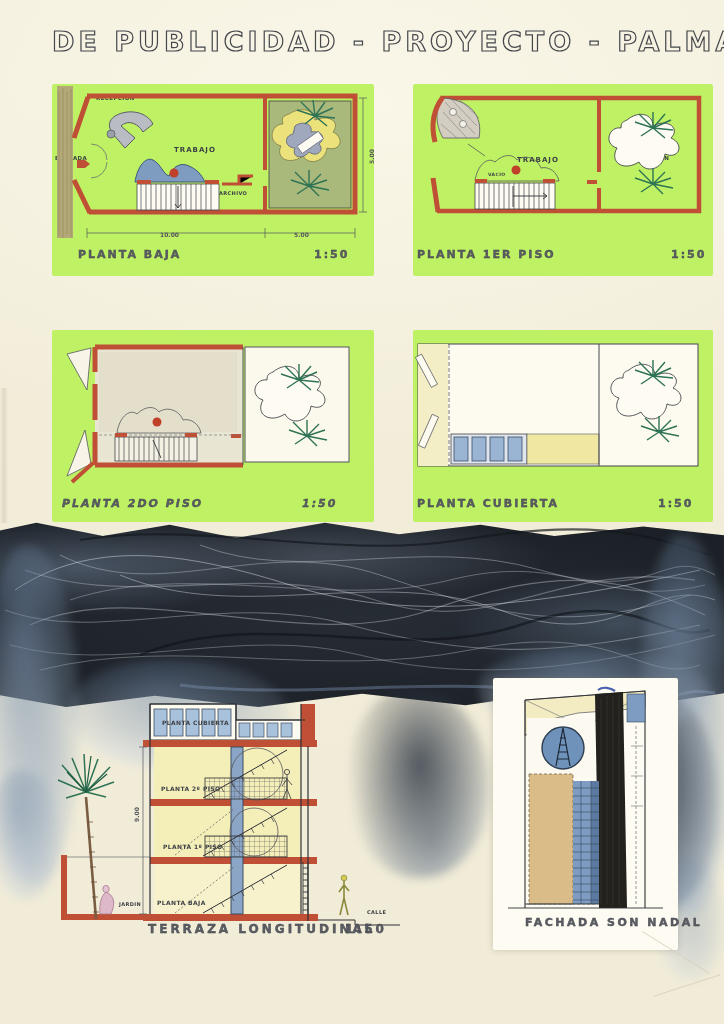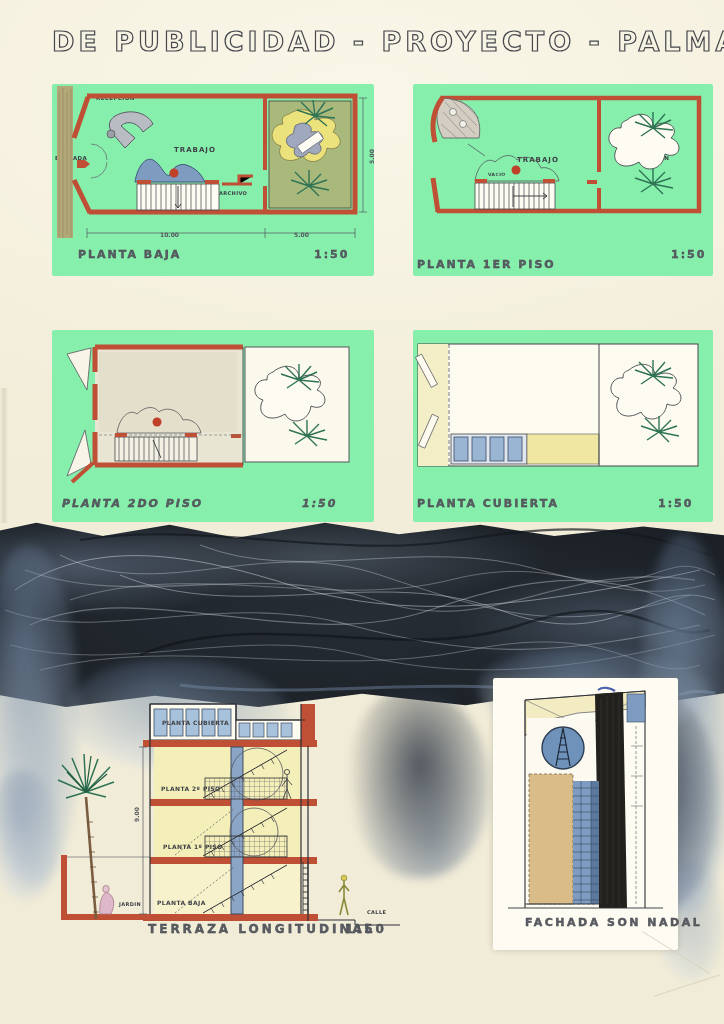--- a/index.html
+++ b/index.html
@@ -6,21 +6,21 @@
   body{width:724px;height:1024px;position:relative;overflow:hidden;
        font-family:"DejaVu Sans", sans-serif;
        background:
          radial-gradient(ellipse 900px 500px at 50% 10%, rgba(255,253,242,.55), transparent 70%),
          linear-gradient(180deg,#f4efdd 0%,#f2edd9 45%,#f1ecd7 100%);}
   #board{position:absolute;inset:0;}
   .title{position:absolute;left:52px;top:26px;width:660px;
          font-weight:bold;font-size:27px;letter-spacing:4px;white-space:nowrap;
          color:transparent;-webkit-text-stroke:1.2px #45474d;}
   @supports not (-webkit-text-stroke:1px black){ .title{color:#45474d;} }
-  .card{position:absolute;background:#86efac;border-radius:2px;}
+  .card{position:absolute;background:#bef264;border-radius:2px;}
   .lbl{position:absolute;font-weight:bold;color:#3d4046;letter-spacing:.4px;
        white-space:nowrap;line-height:1;}
   .cap{position:absolute;font-weight:bold;font-size:12px;letter-spacing:3px;
        color:#5b5d64;-webkit-text-stroke:.4px #43454b;white-space:nowrap;}
   .cap.small{font-size:11px;letter-spacing:2px;}
   .dim{position:absolute;font-weight:bold;font-size:6px;color:#55575d;white-space:nowrap;}
   .vdim{transform:rotate(-90deg);transform-origin:left top;}
   .band{position:absolute;left:-8px;top:519px;width:740px;height:190px;z-index:1;
         background:
           radial-gradient(ellipse 260px 70px at 12% 25%, rgba(140,160,188,.40), transparent 70%),
@@ -121,21 +121,21 @@
       <path d="M62,95 h12 M130,95 h12" stroke="#bf4f35" stroke-width="4"></path>
       <path d="M100,100 V121 M100,110 h34 l-4,-3 M134,110 l-4,3" stroke="#2f3136" stroke-width=".9" fill="none"></path>
 
       <path d="M214,34 C226,24 240,28 240,40 C254,32 268,42 258,52 C272,58 266,74 252,68 C250,84 232,88 226,76 C210,86 196,76 204,62 C190,58 196,40 208,42 C208,36 210,36 214,34 Z" fill="#fdfbf2" stroke="#44464c" stroke-width=".9"></path>
       <path d="M240,42 L222,36 M240,42 L226,28 M240,42 L240,26 M240,42 L252,28 M240,42 L258,34 M240,42 L260,44 M240,42 L252,52 M240,42 L228,50" stroke="#2f7355" stroke-width="1.4" fill="none"></path>
       <path d="M240,98 L222,92 M240,98 L226,84 M240,98 L240,82 M240,98 L252,86 M240,98 L258,92 M240,98 L260,102 M240,98 L250,108 M240,98 L228,106" stroke="#2f7355" stroke-width="1.4" fill="none"></path>
     </svg>
     <div class="lbl" style="left:104px;top:73px;font-size:7px;letter-spacing:1px;">TRABAJO</div>
     <div class="lbl" style="left:75px;top:89px;font-size:4.5px;">VACIO</div>
     <div class="lbl" style="left:209px;top:72px;font-size:5.5px;">VACIO JARDIN</div>
-    <div class="cap small" style="left:4px;top:164px;margin-top:10px;">PLANTA 1ER PISO</div>
+    <div class="cap small" style="left:4px;top:164px;">PLANTA 1ER PISO</div>
     <div class="cap small" style="left:258px;top:164px;">1:50</div>
   </div>
 
   <div class="card" style="left:52px;top:330px;width:322px;height:192px;font-style:italic;">
     <svg class="drawing" style="left:5px;top:2px;" width="312" height="150" viewBox="0 0 312 150">
 
       <path d="M34,16 L10,22 L30,58 Z M34,132 L10,144 L28,98 Z" fill="#f8f5e8" stroke="#55575d" stroke-width=".8"></path>
 
       <rect x="38" y="15" width="148" height="118" fill="#e8e5d2"></rect>
       <rect x="42" y="20" width="138" height="80" fill="#ddd9c4" opacity=".5"></rect>

